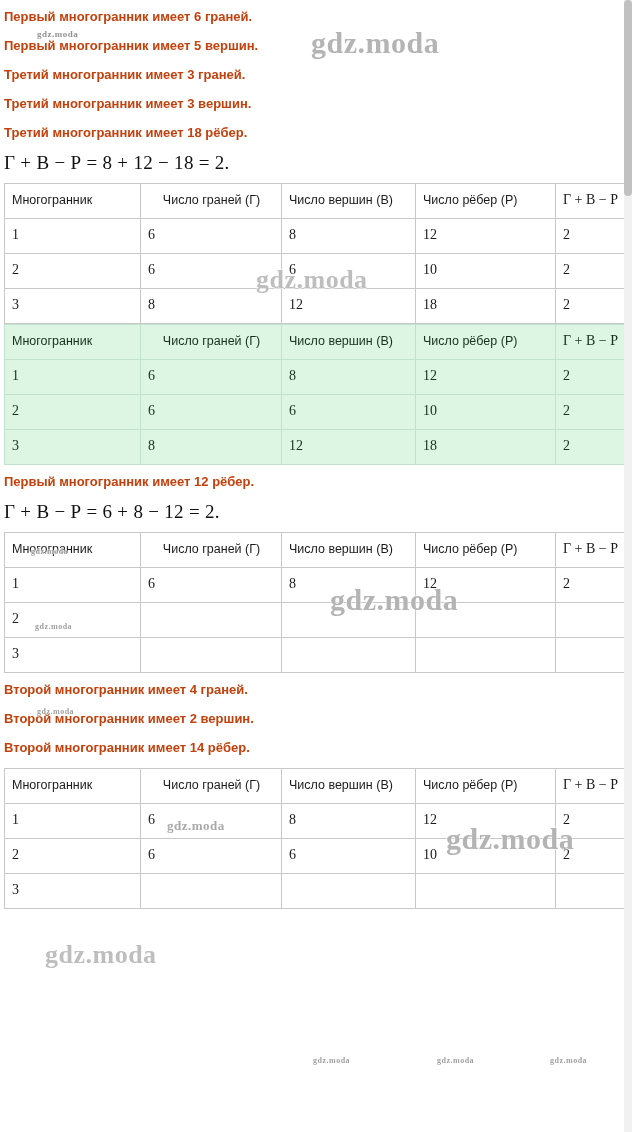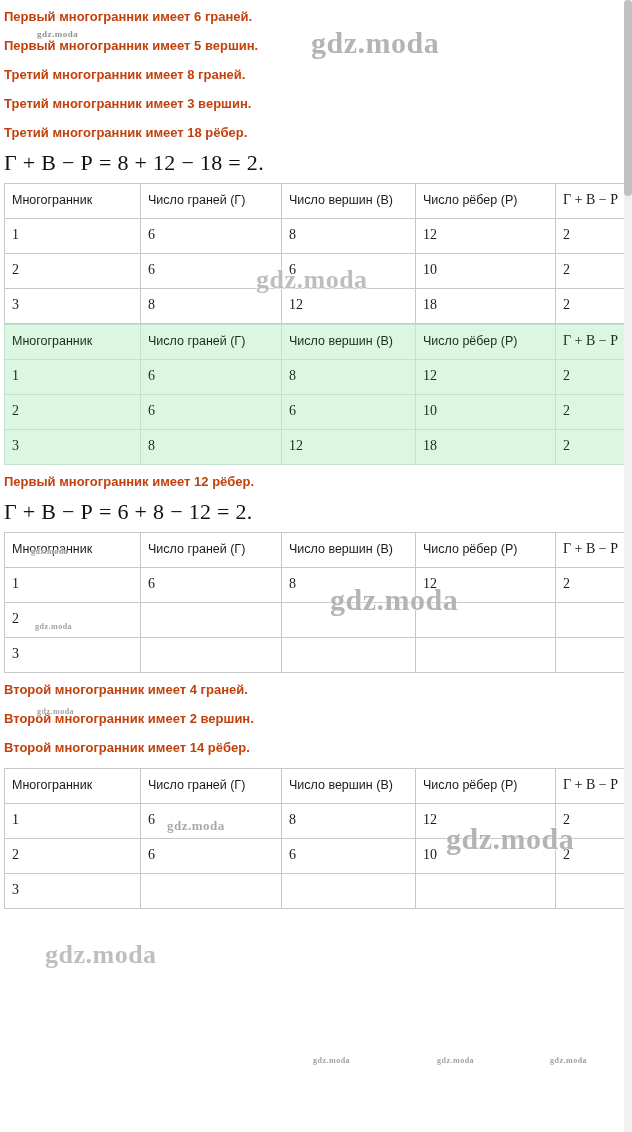--- a/index.html
+++ b/index.html
@@ -32,21 +32,21 @@
   .line {
     font-size: 13px;
     line-height: 17px;
     margin: 0 0 12px 0;
     color: #c2410c;
     white-space: nowrap;
     font-weight: bold;
   }
   .math {
     font-family: "Liberation Serif", serif;
-    font-size: 22px;
+    font-size: 19px;
     line-height: 20px;
     margin: 0 0 10px 0;
     font-style: normal;
     letter-spacing: 0.3px;
   }
   table.tbl {
     border-collapse: collapse;
     width: 624px;
     table-layout: fixed;
     margin: 0 0 0 0;
@@ -69,21 +69,21 @@
   td.formula {
     font-family: "Liberation Serif", serif;
     font-size: 14px;
     font-style: normal;
   }
   td.num {
     font-family: "Liberation Serif", serif;
     font-size: 14px;
   }
   .col1 { width: 122px; }
-  .col2 { width: 127px; }
+  .col2 { width: 127px; text-align: center; }
   .col3 { width: 120px; }
   .col4 { width: 126px; }
   .col5 { width: 125px; }
 
   .spacer-sm { height: 8px; }
 
   
   .wm {
     position: absolute;
     font-family: "Liberation Serif", serif;
@@ -123,21 +123,21 @@
   }
 </style>
 </head>
 <body>
 
 <div class="page">
   <div class="content">
 
     <p class="line">Первый многогранник имеет 6 граней.</p>
     <p class="line">Первый многогранник имеет 5 вершин.</p>
-    <p class="line">Третий многогранник имеет 8 граней.</p>
+    <p class="line">Третий многогранник имеет 3 граней.</p>
     <p class="line">Третий многогранник имеет 3 вершин.</p>
     <p class="line">Третий многогранник имеет 18 рёбер.</p>
 
     <p class="math">Г + В − Р = 8 + 12 − 18 = 2.</p>
 
     <table class="tbl">
       <tbody>
           <tr>
         <td class="col1">Многогранник</td>
         <td class="col2">Число граней (Г)</td>

